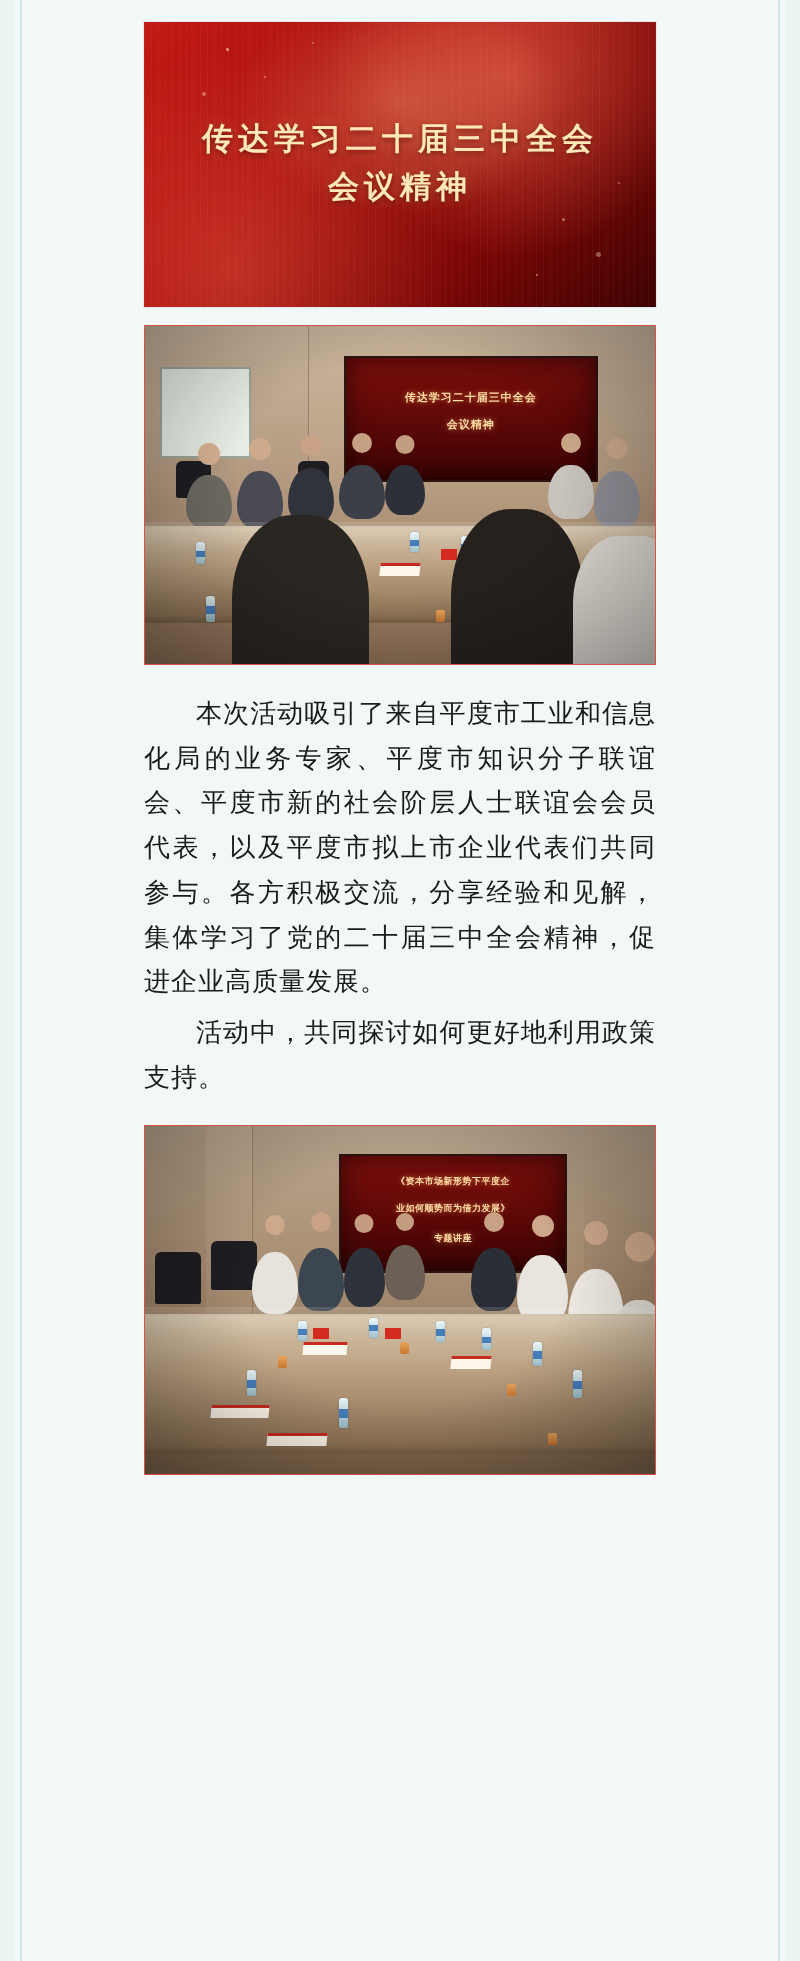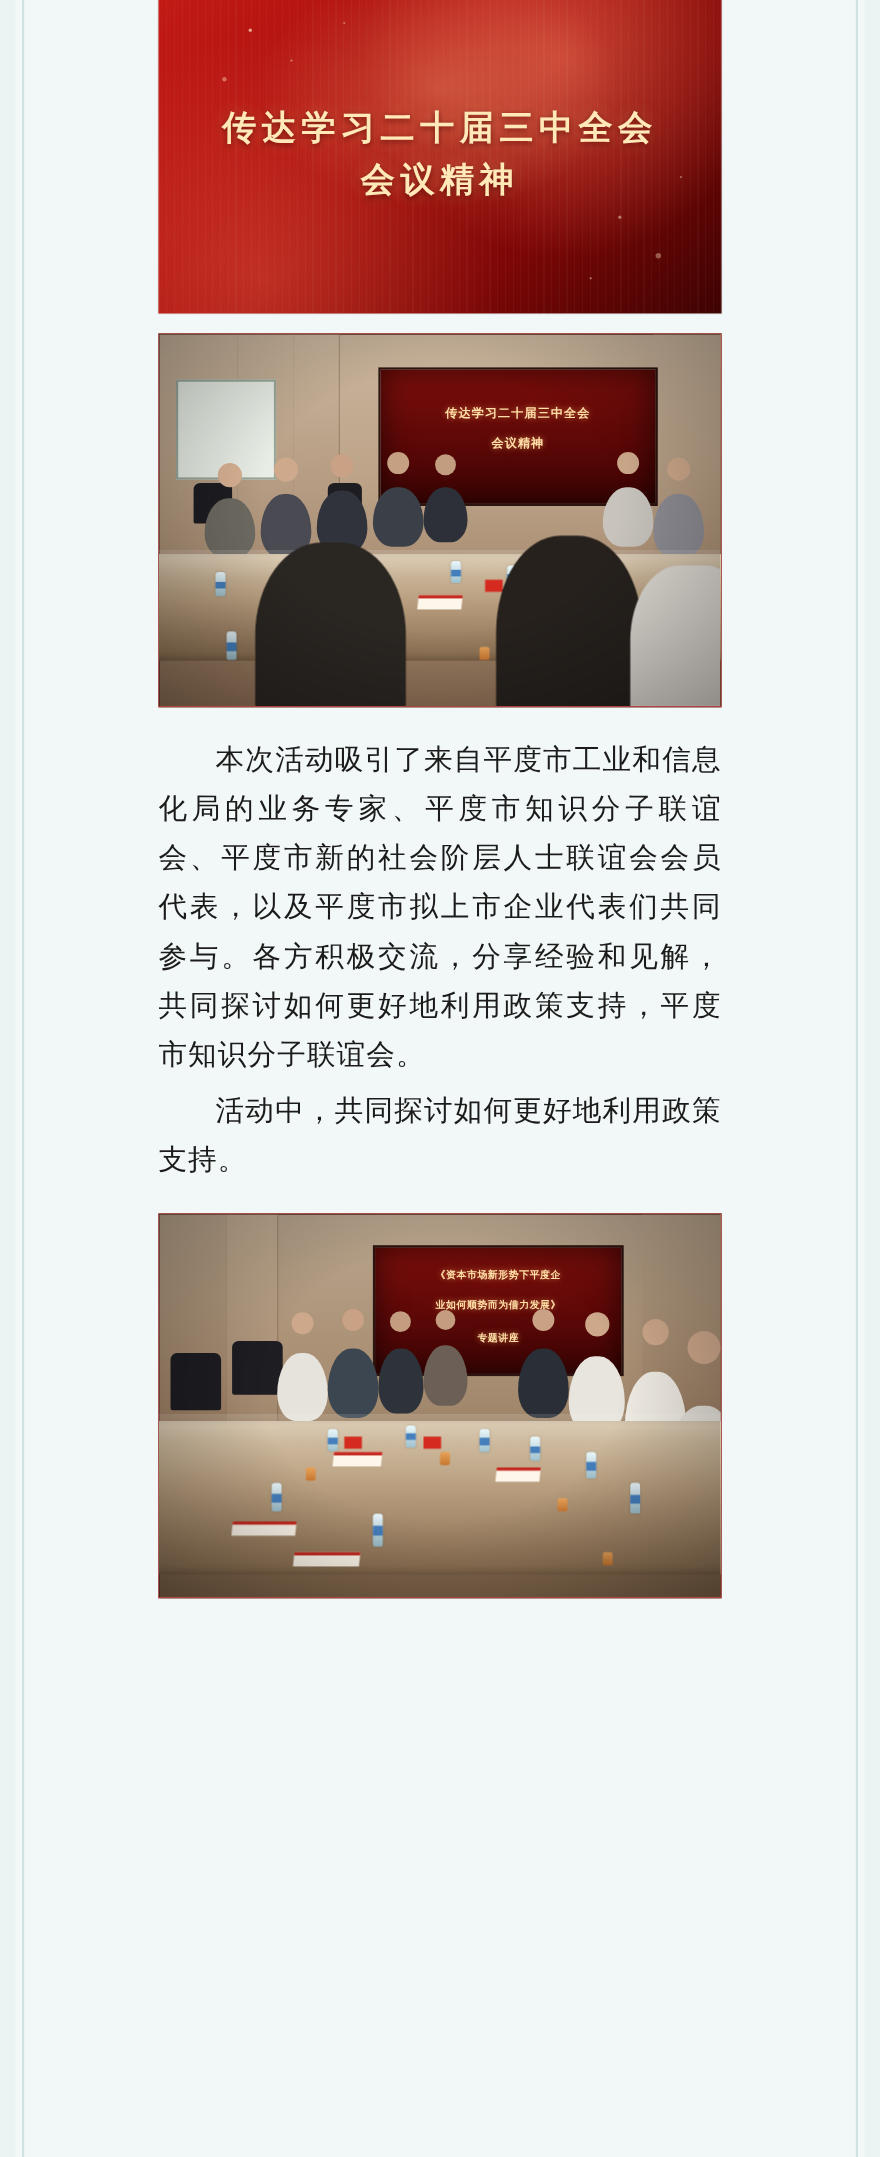--- a/index.html
+++ b/index.html
@@ -33,20 +33,21 @@
     width: 2px;
     background: #cfe4e2;
   }
   .rule-left  { left: 6px; }
   .rule-right { right: 6px; }
 
   .inner {
     position: relative;
     margin: 0 auto;
     width: 640px;
+    padding-top: 22px;
   }
 
   
   .banner {
     position: relative;
     width: 512px;
     height: 285px;
     margin: 0 auto;
     background:
       radial-gradient(circle at 72% 18%, rgba(255,120,90,0.50) 0%, rgba(255,90,60,0.0) 42%),
@@ -327,21 +328,21 @@
           <div class="person" style="left:17%; top:56%; width:27%; height:48%; background:#2a2622; border-radius:44% 44% 10% 10% / 52% 52% 10% 10%;"></div>
           <div class="person" style="left:60%; top:54%; width:26%; height:50%; background:#26211d; border-radius:44% 44% 10% 10% / 52% 52% 10% 10%;"></div>
           <div class="person" style="left:84%; top:62%; width:22%; height:42%; background:#ddd9d2; border-radius:40% 40% 8% 8% / 48% 48% 8% 8%;"></div>
 
           <div class="vignette"></div>
         </div>
       </div>
     </div>
 
     <div class="body-text">
-      <p>本次活动吸引了来自平度市工业和信息化局的业务专家、平度市知识分子联谊会、平度市新的社会阶层人士联谊会会员代表，以及平度市拟上市企业代表们共同参与。各方积极交流，分享经验和见解，共同探讨如何更好地利用政策支持，平度市知识分子联谊会。</p>
+      <p>本次活动吸引了来自平度市工业和信息化局的业务专家、平度市知识分子联谊会、平度市新的社会阶层人士联谊会会员代表，以及平度市拟上市企业代表们共同参与。各方积极交流，分享经验和见解，集体学习了党的二十届三中全会精神，促进企业高质量发展。</p>
       <p>活动中，共同探讨如何更好地利用政策支持。</p>
     </div>
 
     <div class="photo-frame" style="margin-top:26px;">
       <div class="photo photo-2">
         <div class="room" style="background:linear-gradient(180deg,#b9a58e 0%,#a98f73 40%,#7d6349 100%);">
 
           <div class="wall-panel" style="left:0;   width:12%; background:linear-gradient(180deg,#bba68d,#96785d);"></div>
           <div class="wall-panel" style="left:12%; width:9%;  background:linear-gradient(180deg,#c3ad94,#9c8166);"></div>
           <div class="wall-panel" style="left:86%; width:14%; background:linear-gradient(180deg,#bba68d,#96785d);"></div>

